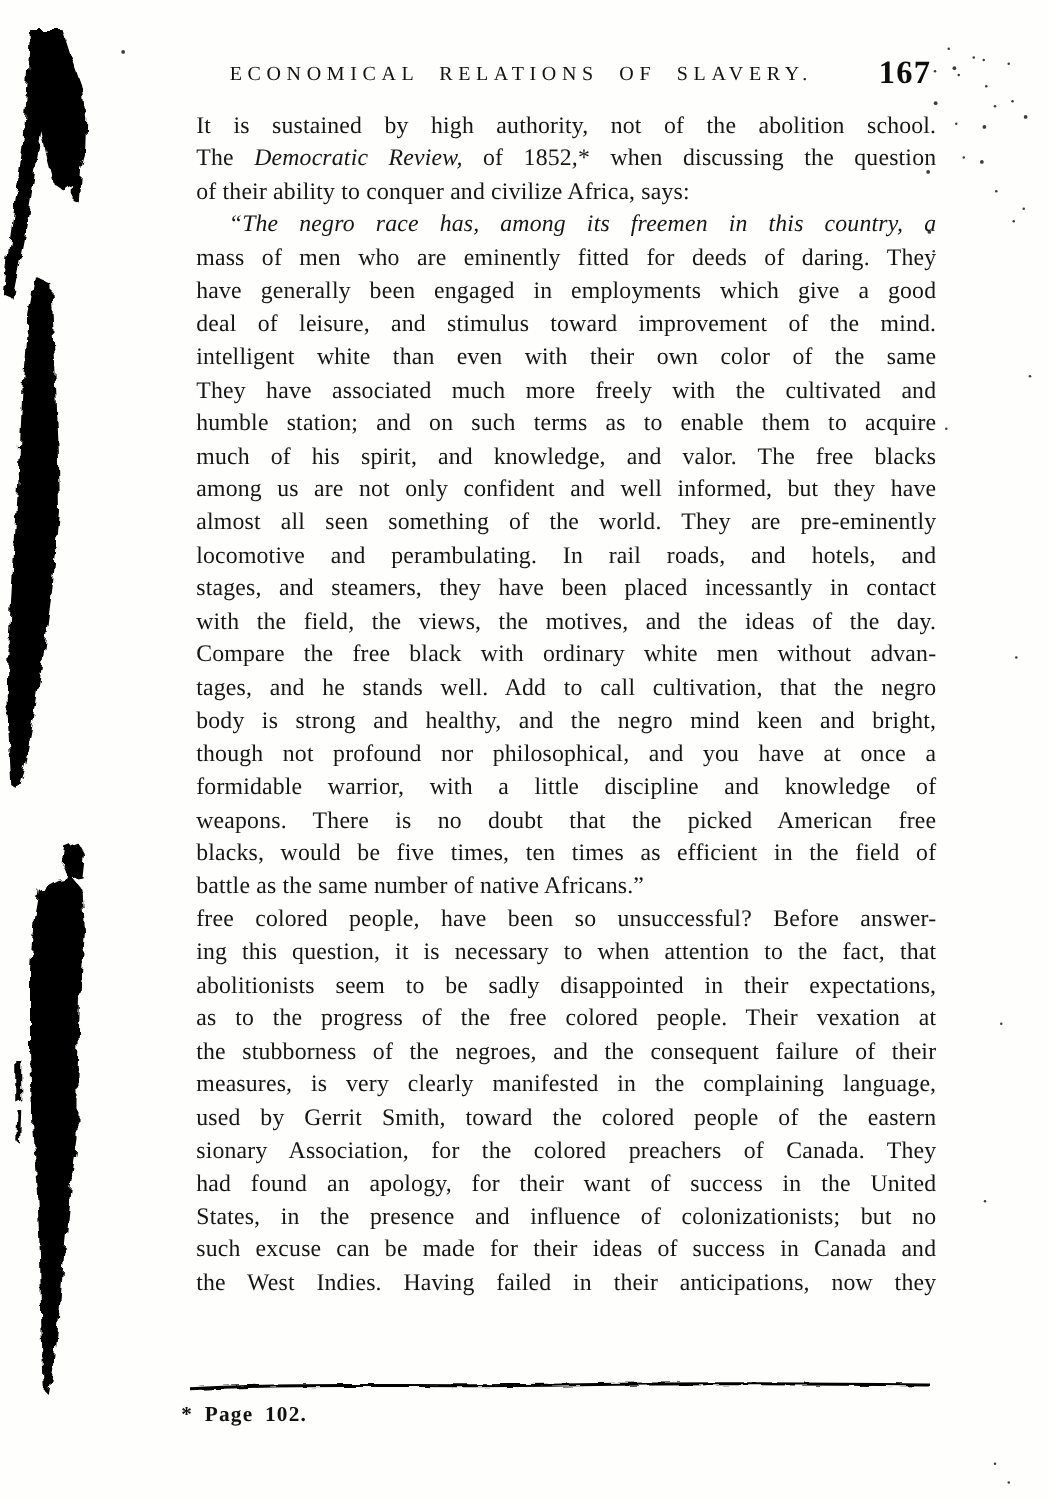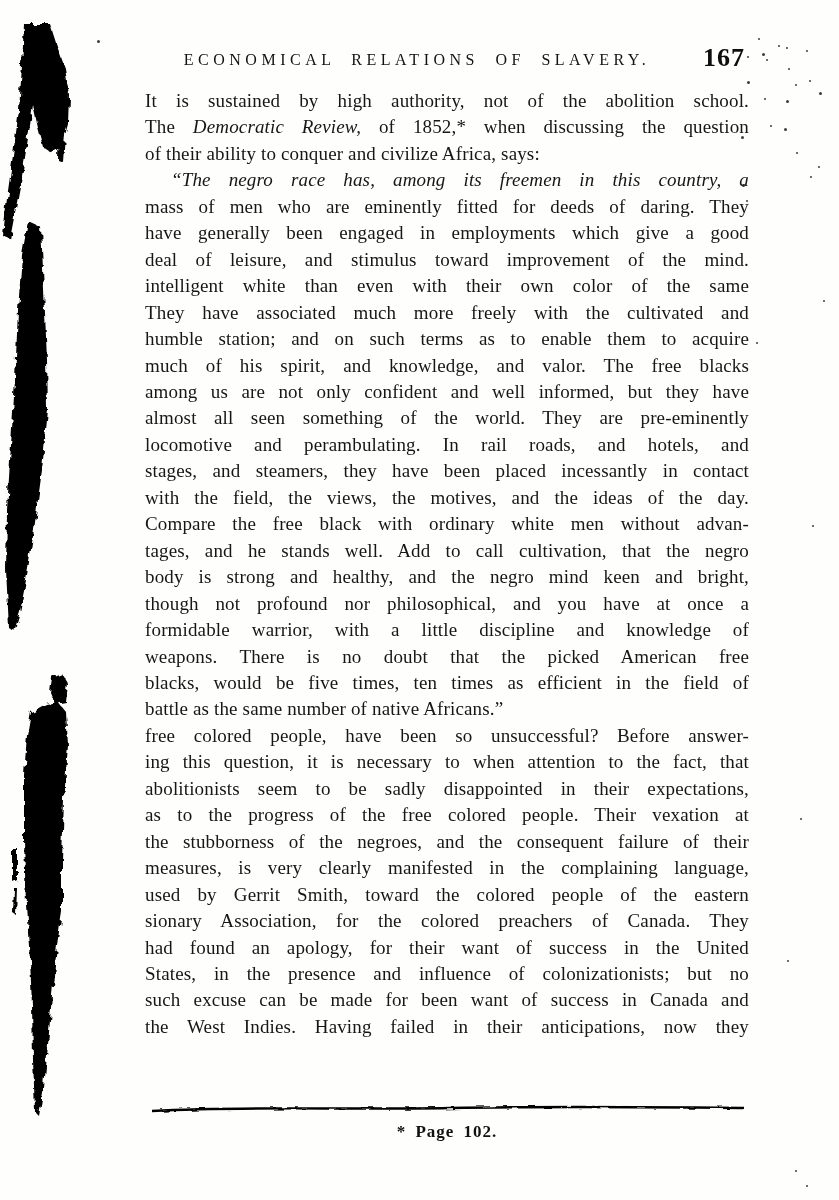--- a/index.html
+++ b/index.html
@@ -25,29 +25,29 @@
     position:absolute; top:-3px; right:4px;
     font-size:26px; font-weight:700; letter-spacing:1px; color:#0e0e0e;
   }
 
   
   .body-text {
     position:absolute; top:88px; left:145px; width:604px;
     font-size:19px; line-height:26.45px; letter-spacing:0.15px;
     color:#161616;
   }
-  .line { text-align:justify; text-align-last:justify; }
+  .line { text-align:justify; text-align-last:justify;margin-left:12px; }
   .line.no-just { text-align-last:left; }
   .line.indent { text-indent:26px;font-style:italic; }
   .italic { font-style:italic; }
 
   
   .footnote {
     position:absolute; top:1122px; left:145px; width:604px;
-    text-align:center; font-size:17px; font-weight:700;
+    text-align:left; font-size:17px; font-weight:700;
     letter-spacing:1px; word-spacing:4px; color:#111;
   }
 
   
   .artifact-svg { position:absolute; top:0; left:0; pointer-events:none; }
   .speck { position:absolute; background:#1a1a1a; border-radius:50%; opacity:.85; }
 </style>
 </head>
 <body>
 
@@ -86,21 +86,21 @@
       <div class="line">free colored people, have been so unsuccessful? Before answer-</div>
       <div class="line">ing this question, it is necessary to when attention to the fact, that</div>
       <div class="line">abolitionists seem to be sadly disappointed in their expectations,</div>
       <div class="line">as to the progress of the free colored people. Their vexation at</div>
       <div class="line">the stubborness of the negroes, and the consequent failure of their</div>
       <div class="line">measures, is very clearly manifested in the complaining language,</div>
       <div class="line">used by Gerrit Smith, toward the colored people of the eastern</div>
       <div class="line">sionary Association, for the colored preachers of Canada. They</div>
       <div class="line">had found an apology, for their want of success in the United</div>
       <div class="line">States, in the presence and influence of colonizationists; but no</div>
-      <div class="line">such excuse can be made for been want of success in Canada and</div>
+      <div class="line">such excuse can be made for their ideas of success in Canada and</div>
       <div class="line">the West Indies. Having failed in their anticipations, now they</div>
     </div>
 
   <div class="footnote">* Page 102.</div>
 
   <svg class="artifact-svg" width="839" height="1200" viewBox="0 0 839 1200">
     <defs>
       <filter id="rough" x="-20%" y="-5%" width="140%" height="110%">
         <feTurbulence type="fractalNoise" baseFrequency="0.12" numOctaves="2" result="n"></feTurbulence>
         <feDisplacementMap in="SourceGraphic" in2="n" scale="7"></feDisplacementMap>

